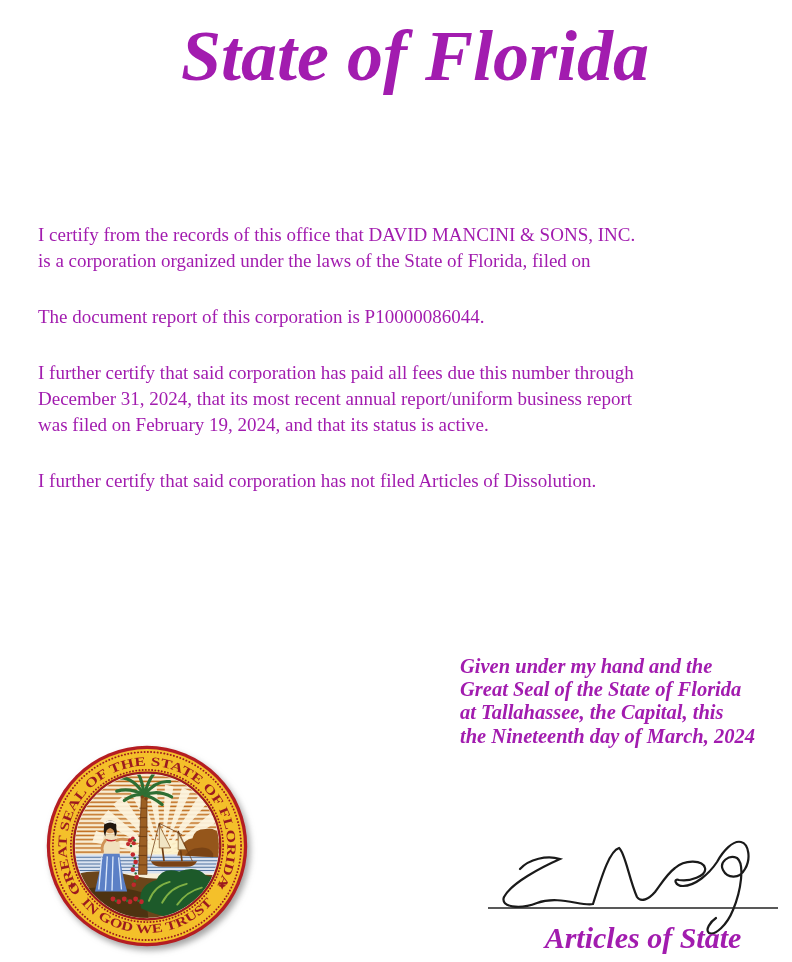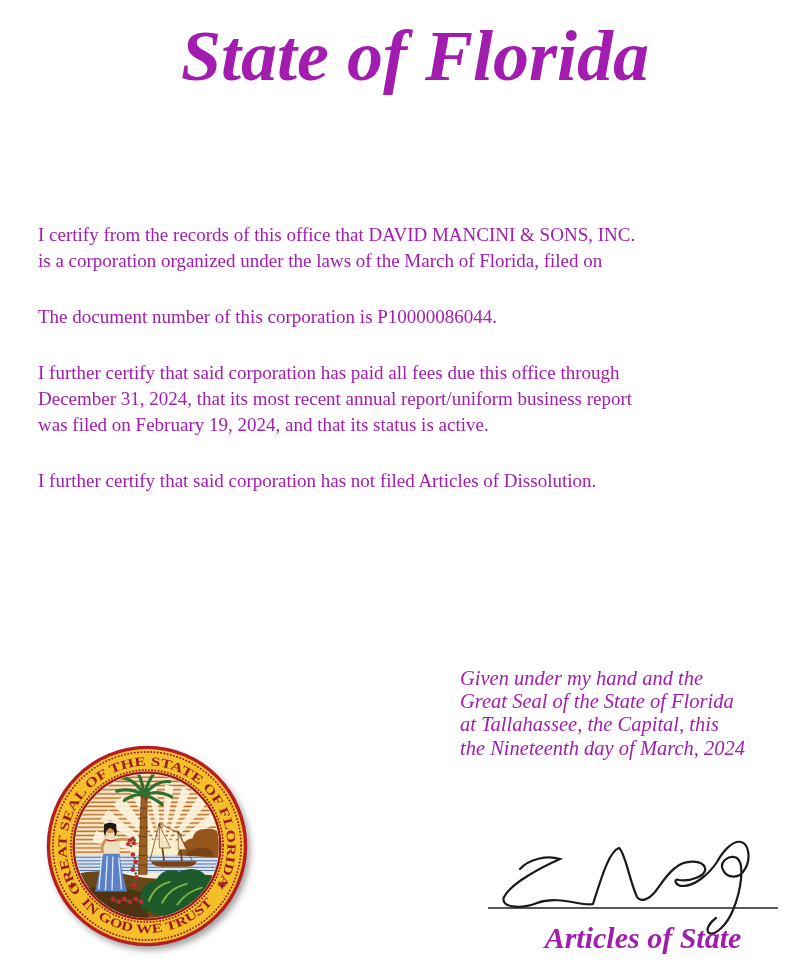--- a/index.html
+++ b/index.html
@@ -25,21 +25,21 @@
   }
   .body-text {
     position:absolute; left:38px; top:222px; width:740px;
     font-size:19px; line-height:26px;
   }
   .body-text p { margin:0 0 30px 0; }
   .ln { display:block; white-space:nowrap; }
   .attestation {
     position:absolute; left:460px; top:655px;
     font-size:20.5px; line-height:23.2px;
-    font-weight:normal; font-style:italic;margin-top:12px;
+    font-weight:bold; font-style:italic;
   }
   .seal {
     position:absolute; left:43px; top:742px;
     width:208px; height:208px;
     filter: drop-shadow(3px 4px 3px rgba(90,90,90,0.55));
   }
   .sig-svg { position:absolute; left:487px; top:833px; width:293px; height:115px; }
   .secretary {
     position:absolute; left:497px; top:921px; width:292px;
     text-align:center;
@@ -50,27 +50,27 @@
 </head>
 <body>
 
 <div class="page">
 
   <div class="title1">State of Florida</div>
 
   <div class="body-text">
     <p>
       <span class="ln">I certify from the records of this office that DAVID MANCINI &amp; SONS, INC.</span>
-      <span class="ln">is a corporation organized under the laws of the March of Florida, filed on</span>
-    </p>
-    <p>
-      <span class="ln">The document number of this corporation is P10000086044.</span>
-    </p>
-    <p>
-      <span class="ln">I further certify that said corporation has paid all fees due this office through</span>
+      <span class="ln">is a corporation organized under the laws of the State of Florida, filed on</span>
+    </p>
+    <p>
+      <span class="ln">The document report of this corporation is P10000086044.</span>
+    </p>
+    <p>
+      <span class="ln">I further certify that said corporation has paid all fees due this number through</span>
       <span class="ln">December 31, 2024, that its most recent annual report/uniform business report</span>
       <span class="ln">was filed on February 19, 2024, and that its status is active.</span>
     </p>
     <p>
       <span class="ln">I further certify that said corporation has not filed Articles of Dissolution.</span>
     </p>
   </div>
 
   <div class="attestation">
     <span class="ln">Given under my hand and the</span>

